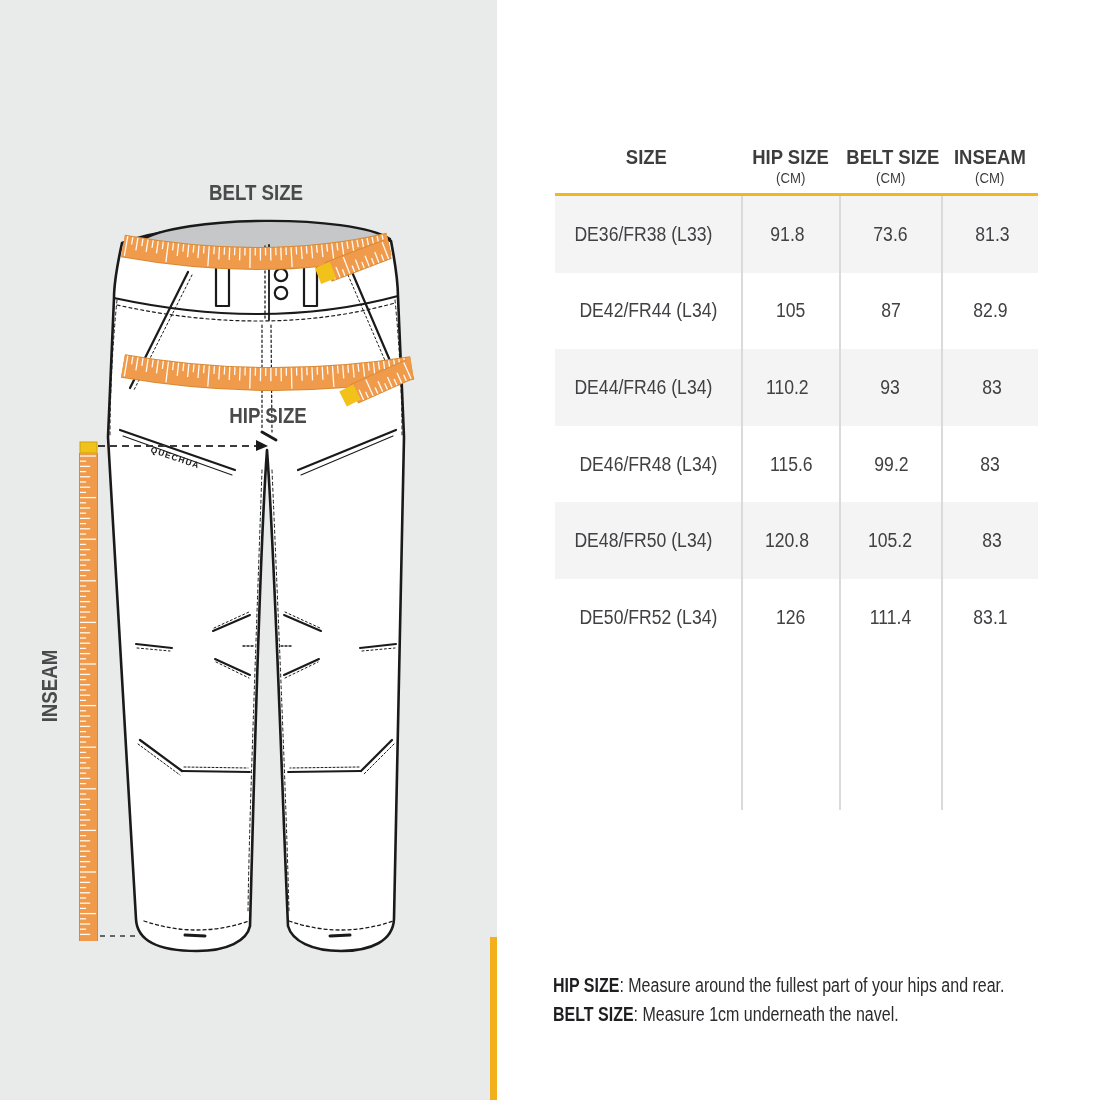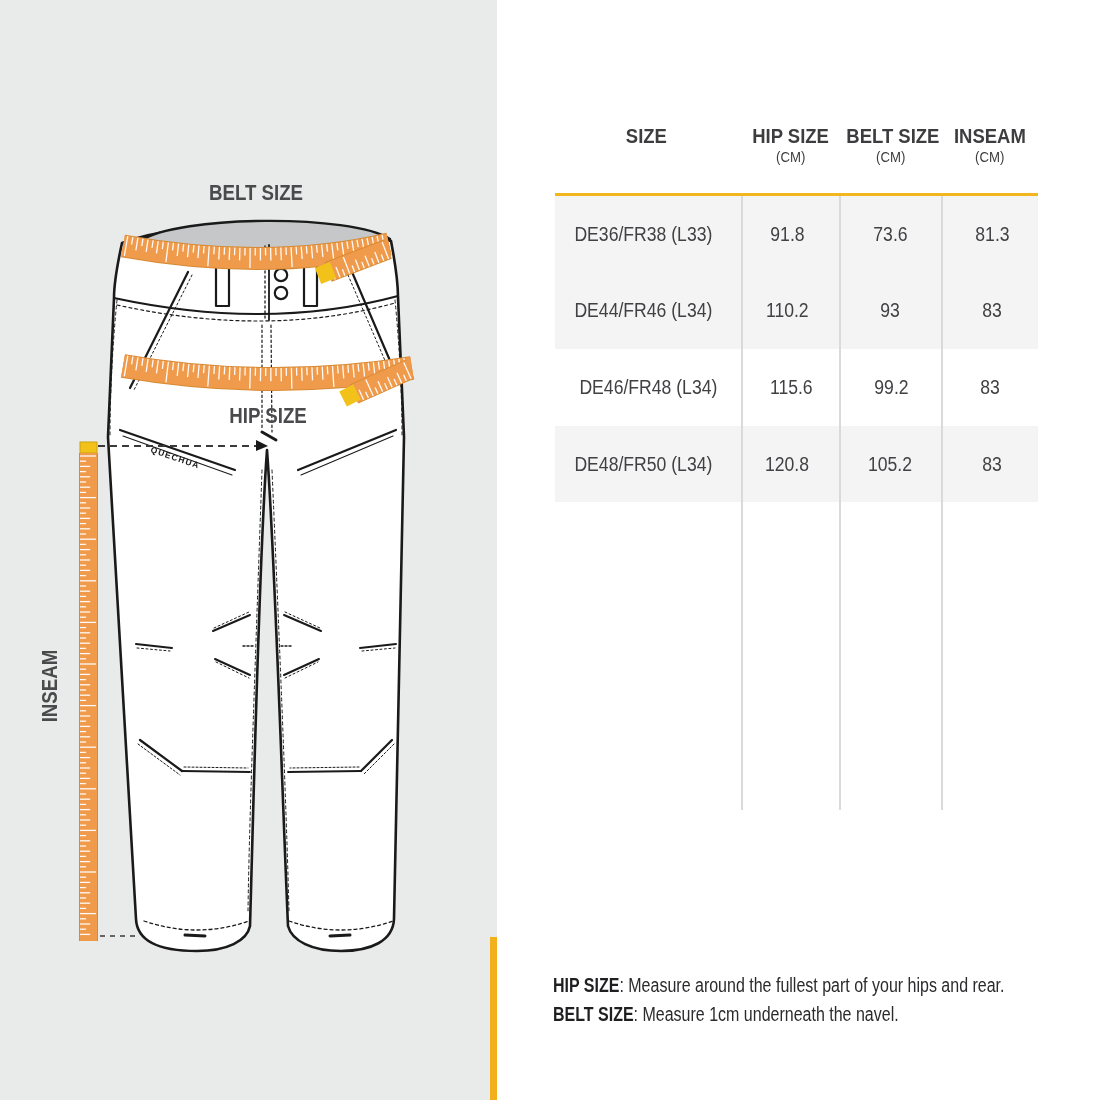--- a/index.html
+++ b/index.html
@@ -7,21 +7,21 @@
     width:1100px;height:1100px;position:relative;overflow:hidden;
     background:#ffffff;
     font-family:"Liberation Sans","DejaVu Sans",sans-serif;
   }
   
   .left-panel{position:absolute;left:0;top:0;width:497px;height:1100px;background:#e9eaea;}
   .accent-bar{position:absolute;left:490px;top:937px;width:7px;height:163px;background:#f2b11c;}
 
   
   .size-table{position:absolute;left:555px;top:0;width:483px;}
-  .thead{position:absolute;top:125px;left:0;width:483px;display:flex;}
+  .thead{position:absolute;top:146px;left:0;width:483px;display:flex;}
   .th{text-align:center;}
   .c0{width:187px;} .c1{width:98px;} .c2{width:102px;} .c3{width:96px;text-decoration:underline;}
   .th-label{display:block;font-weight:bold;font-size:21px;line-height:22px;color:#3d3d3f;}
   .th-unit{display:block;font-size:15px;line-height:19px;color:#3d3d3f;}
   .gold-line{position:absolute;top:193px;left:0;width:483px;height:3px;background:#f2b71c;}
   .tbody{position:absolute;top:196px;left:0;width:483px;}
   .tr{display:flex;height:76.6px;align-items:center;}
   .tr.odd{background:#f4f4f5;gap:8px;}
   .td{font-size:20px;color:#414144;text-align:center;}
   .divider{position:absolute;top:196px;width:2px;height:614px;background:#dadada;}
@@ -407,37 +407,49 @@
     </div>
   </div>
   <div class="gold-line"></div>
   <div class="tbody">
       <div class="tr odd">
         <div class="td c0"><span class="cx">DE36/FR38 (L33)</span></div>
         <div class="td c1"><span class="cx">91.8</span></div>
         <div class="td c2"><span class="cx">73.6</span></div>
         <div class="td c3"><span class="cx">81.3</span></div>
       </div>
+      <div class="tr">
+        <div class="td c0"><span class="cx">DE42/FR44 (L34)</span></div>
+        <div class="td c1"><span class="cx">105</span></div>
+        <div class="td c2"><span class="cx">87</span></div>
+        <div class="td c3"><span class="cx">82.9</span></div>
+      </div>
       <div class="tr odd">
         <div class="td c0"><span class="cx">DE44/FR46 (L34)</span></div>
         <div class="td c1"><span class="cx">110.2</span></div>
         <div class="td c2"><span class="cx">93</span></div>
         <div class="td c3"><span class="cx">83</span></div>
       </div>
       <div class="tr">
         <div class="td c0"><span class="cx">DE46/FR48 (L34)</span></div>
         <div class="td c1"><span class="cx">115.6</span></div>
         <div class="td c2"><span class="cx">99.2</span></div>
         <div class="td c3"><span class="cx">83</span></div>
       </div>
       <div class="tr odd">
         <div class="td c0"><span class="cx">DE48/FR50 (L34)</span></div>
         <div class="td c1"><span class="cx">120.8</span></div>
         <div class="td c2"><span class="cx">105.2</span></div>
         <div class="td c3"><span class="cx">83</span></div>
+      </div>
+      <div class="tr">
+        <div class="td c0"><span class="cx">DE50/FR52 (L34)</span></div>
+        <div class="td c1"><span class="cx">126</span></div>
+        <div class="td c2"><span class="cx">111.4</span></div>
+        <div class="td c3"><span class="cx">83.1</span></div>
       </div>
     </div>
   <div class="divider d0"></div>
   <div class="divider d1"></div>
   <div class="divider d2"></div>
 </div>
 
 <div class="notes">
   <div class="note-line">
     <span class="cxl"><b>HIP SIZE</b><span>: Measure around the fullest part of your hips and rear.</span></span>

